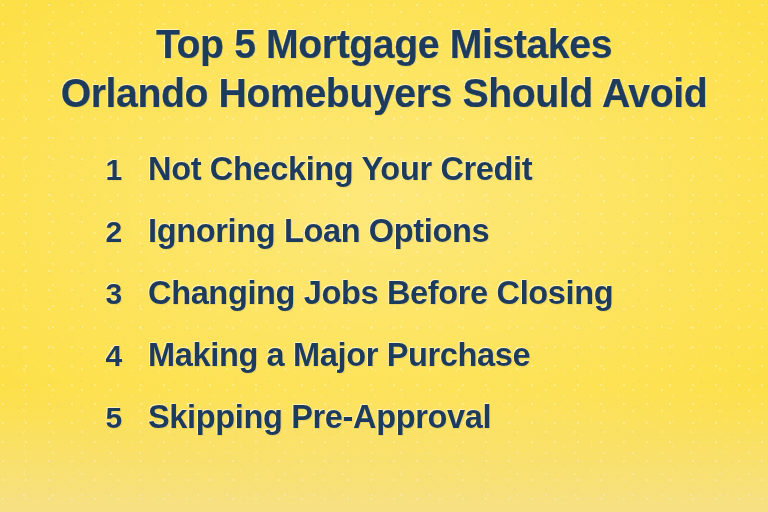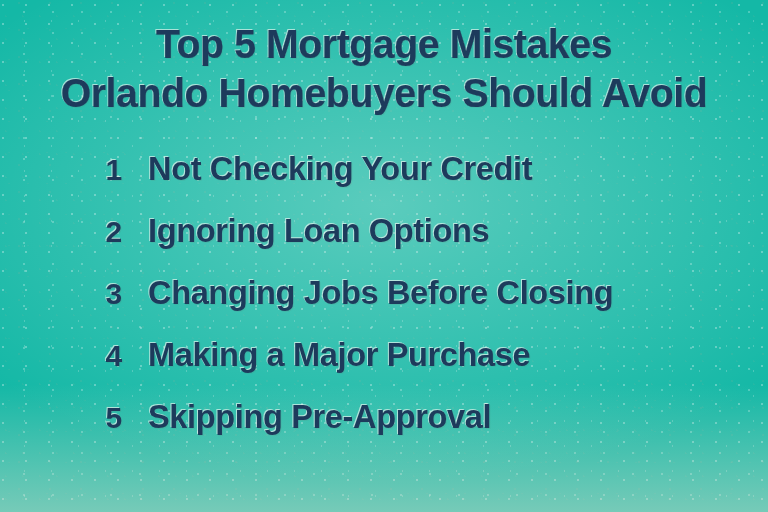--- a/index.html
+++ b/index.html
@@ -117,21 +117,21 @@
     transform-origin: left center;
     white-space: nowrap;
     text-shadow:
       -1px -1px 0 rgba(255,252,246,.60),
        1px  1px 0 rgba(120,100,80,.10);
   }
 </style>
 </head>
 <body style="background: rgb(246, 234, 217);">
 
-<div id="poster" style="background-color: #14b8a6;">
+<div id="poster" style="background-color: #fde047;">
 
   <div id="grain"></div>
   <div id="vignette"></div>
 
   <div class="headline" style="color: rgb(29, 59, 92); -webkit-text-stroke: 0.2px rgb(29, 59, 92);">
     <span class="ln ln1">Top 5 Mortgage Mistakes</span>
     <span class="ln ln2">Orlando Homebuyers Should Avoid</span>
   </div>
 
   <div class="list">

